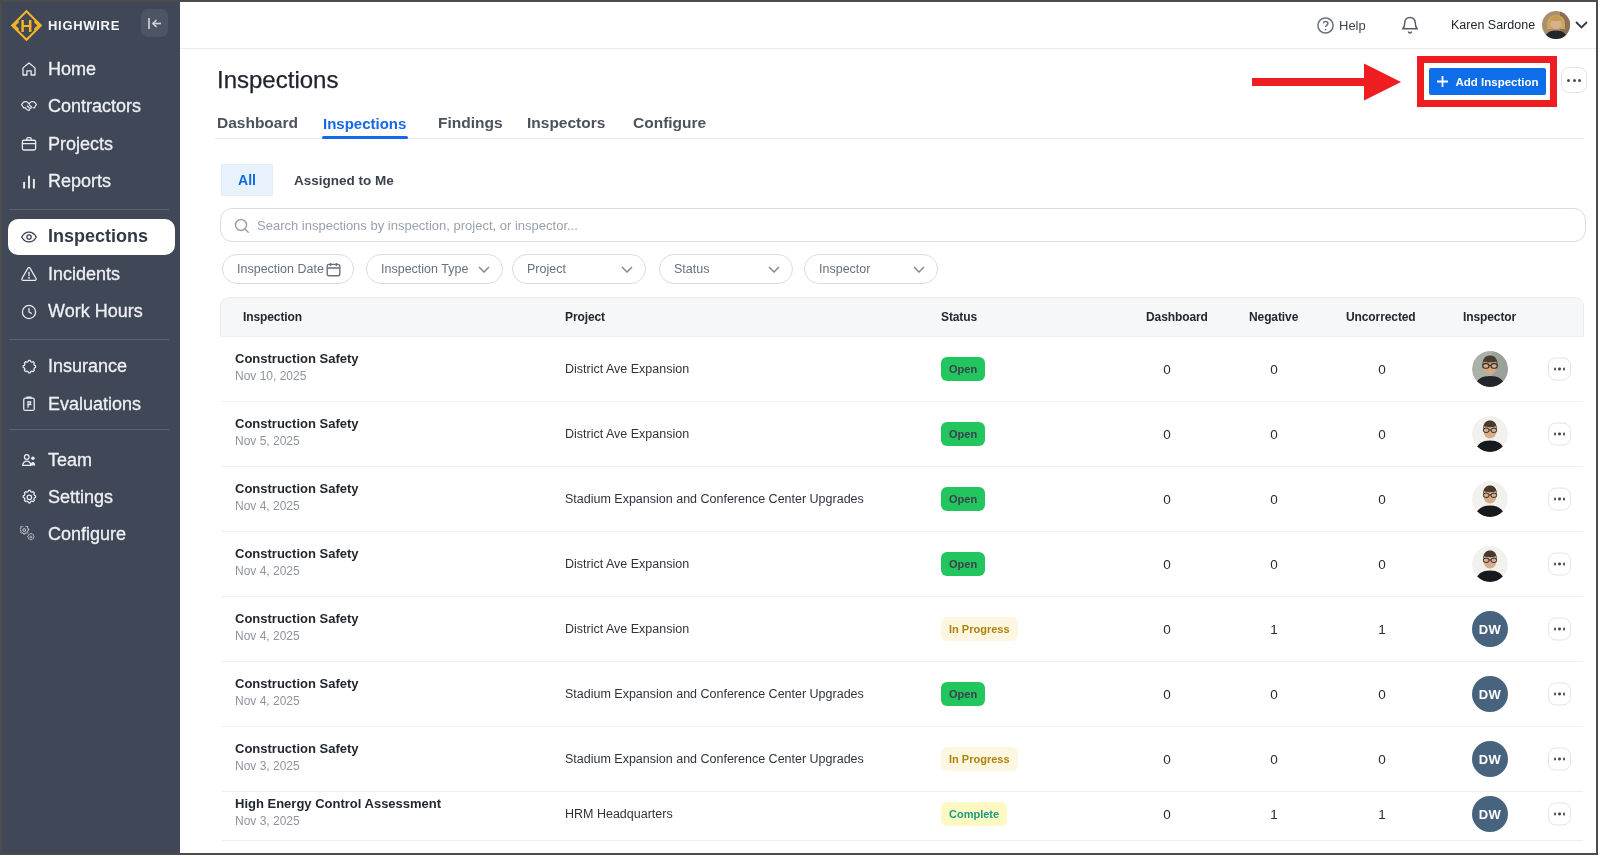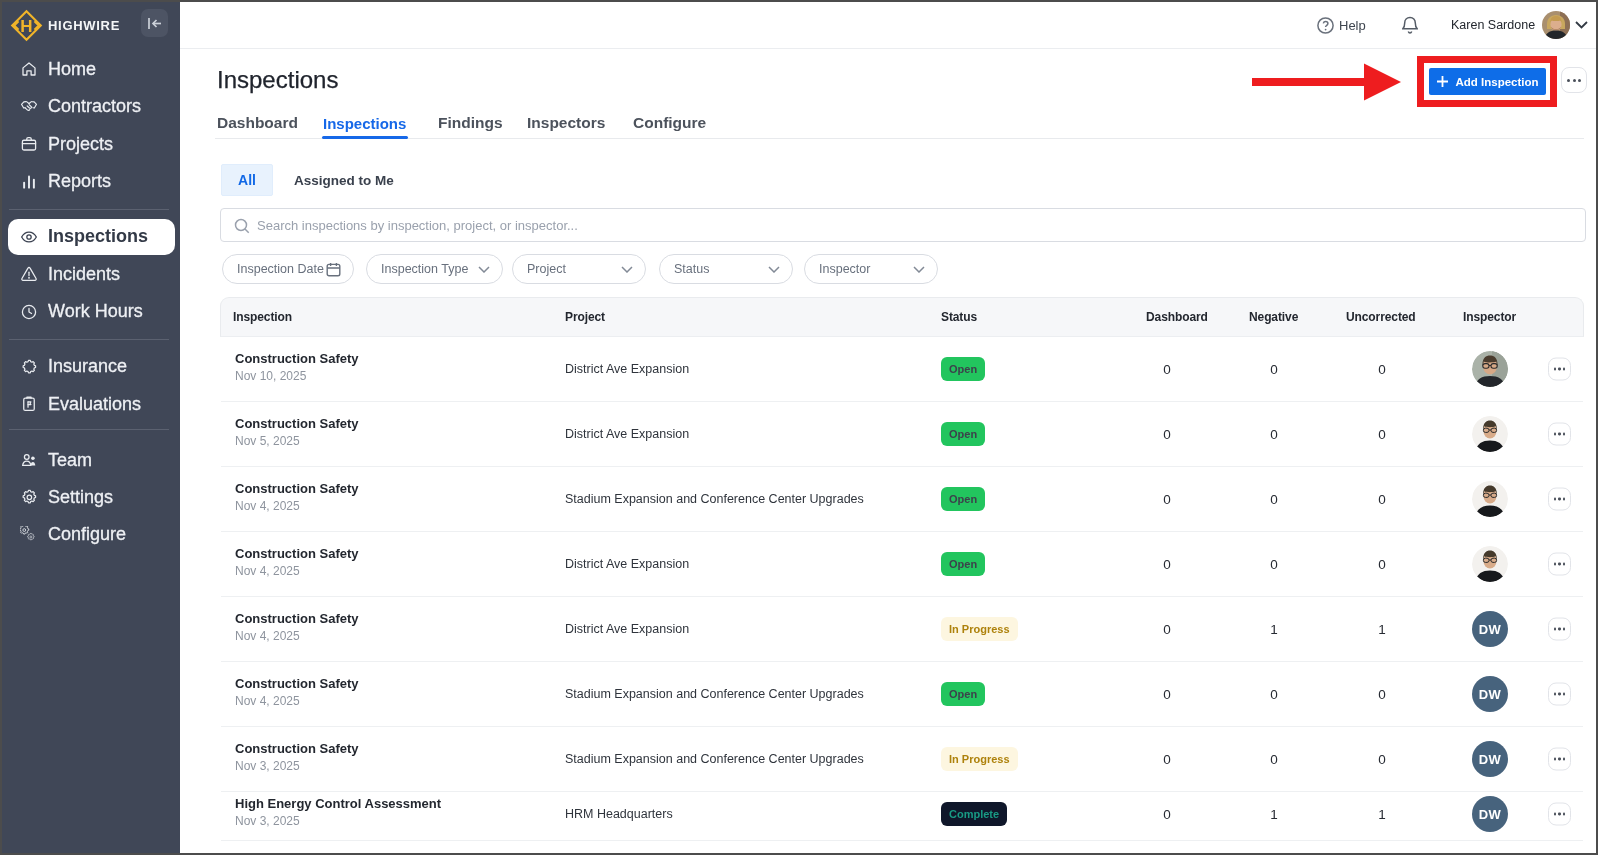--- a/index.html
+++ b/index.html
@@ -24,35 +24,35 @@
 #kav{position:absolute;left:1542px;top:11px;width:28px;height:28px;border-radius:50%;overflow:hidden}
 
 #title{position:absolute;left:217px;top:67px;-webkit-text-stroke:0.25px #20242d;font-size:24px;line-height:26px;font-weight:500;color:#20242d}
 #tabline{position:absolute;left:215px;top:138px;width:1369px;height:1px;background:#e8eaed}
 .tab{position:absolute;top:114px;font-size:15.5px;font-weight:700;color:#4c525c}
 .tab.act{color:#1668e8;font-weight:700;font-size:15px;top:114.5px}
 #tabu{position:absolute;left:322px;top:135.5px;width:86px;height:3.5px;background:#1668e8;border-radius:2px}
 #allpill{position:absolute;left:221px;top:164px;width:52px;height:32px;background:#e8f2fd;border:1px solid #e0edfc;border-radius:2px;color:#1168e6;font-size:14px;font-weight:700;display:flex;align-items:center;justify-content:center}
 #asgn{position:absolute;left:294px;top:173px;font-size:13.5px;font-weight:700;color:#3a414d}
 
-#search{position:absolute;left:220px;top:208px;width:1366px;height:34px;border:1px solid #d9dce2;border-radius:4px;background:#fff}
+#search{position:absolute;left:220px;top:208px;width:1366px;height:34px;border:1px solid #d9dce2;border-radius:12px;background:#fff}
 #search .ph{position:absolute;left:36px;top:9px;font-size:13px;color:#9aa1ad}
 .chip{position:absolute;top:254px;height:30px;border:1px solid #d9dce2;border-radius:15px;background:#fff;font-size:12.5px;color:#68707d;display:flex;align-items:center;padding-left:14px}
 .chip svg{position:absolute;right:12px}
 #thead{position:absolute;left:220px;top:297px;width:1364px;height:40px;background:#f6f7f9;border-radius:9px 9px 0 0;border:1px solid #e9ebee;border-bottom:1px solid #eceef1}
 .th{position:absolute;top:310px;font-size:12px;font-weight:700;color:#23272f;letter-spacing:-0.1px}
 .row{position:absolute;left:221px;width:1362px;border-bottom:1px solid #eef0f2;background:#fff}
 .rt{position:absolute;left:14px;top:50%;transform:translateY(calc(-50% - 2px));width:300px}
 .rt1{font-size:13px;font-weight:700;color:#23272f;line-height:14px}
 .rt2{font-size:12px;color:#8e949e;line-height:14px;margin-top:3px}
 .rp{position:absolute;left:344px;top:50%;transform:translateY(-50%);font-size:12.5px;color:#2f343c}
 .pill{position:absolute;left:720px;top:50%;transform:translateY(-50%);height:24px;border-radius:6px;font-size:11px;font-weight:700;display:flex;align-items:center;padding:0 8px}
 .pill.open{background:#22c55e;color:#3c414b}
 .pill.prog{background:#fdf6e0;color:#ae820c}
-.pill.comp{background:#0f172a;color:#189a84}
+.pill.comp{background:#fef9c3;color:#189a84}
 .num{position:absolute;top:50%;transform:translateY(-50%);font-size:13.5px;color:#272b33;width:40px;text-align:center}
 .n1{left:926px}.n2{left:1033px}.n3{left:1141px}
 .av{position:absolute;left:1251px;top:50%;transform:translateY(-50%);width:36px;height:36px;border-radius:50%;overflow:hidden}
 .av.dw{background:#47637d;color:#fff;font-size:13px;font-weight:700;display:flex;align-items:center;justify-content:center;letter-spacing:.3px}
 .dots{position:absolute;left:1327px;top:50%;transform:translateY(-50%);width:23px;height:23px;border:1px solid #e2e4e9;border-radius:8px;display:flex;align-items:center;justify-content:center;gap:2px;background:#fff}
 .dots span{width:2.3px;height:2.3px;border-radius:50%;background:#4a505a;display:block}
 .row.last .rt{transform:translateY(calc(-50% - 4px))}
 .row.last .rp,.row.last .pill,.row.last .num,.row.last .av,.row.last .dots{transform:translateY(calc(-50% - 2px))}
 
 #redrect{position:absolute;left:1417px;top:56px;width:140px;height:51px;border:7px solid #ee1d1f}
@@ -240,21 +240,21 @@
       <path d="M1 1l5 5 5-5"></path>
     </svg></div>
 <div class="chip" style="left:659px;width:134px">Status<svg width="12" height="7" viewBox="0 0 12 7" fill="none" stroke="#828a96" stroke-width="1.5">
       <path d="M1 1l5 5 5-5"></path>
     </svg></div>
 <div class="chip" style="left:804px;width:134px">Inspector<svg width="12" height="7" viewBox="0 0 12 7" fill="none" stroke="#828a96" stroke-width="1.5">
       <path d="M1 1l5 5 5-5"></path>
     </svg></div>
 
 <div id="thead"></div>
-<div class="th" style="left:233px">Inspection</div>
+<div class="th" style="left:243px">Inspection</div>
 <div class="th" style="left:565px">Project</div>
 <div class="th" style="left:941px">Status</div>
 <div class="th" style="left:1146px">Dashboard</div>
 <div class="th" style="left:1249px">Negative</div>
 <div class="th" style="left:1346px">Uncorrected</div>
 <div class="th" style="left:1463px">Inspector</div>
 <div class="row" style="top:337px;height:65px">
 <div class="rt">
       <div class="rt1">Construction Safety</div>
       <div class="rt2">Nov 10, 2025</div>

